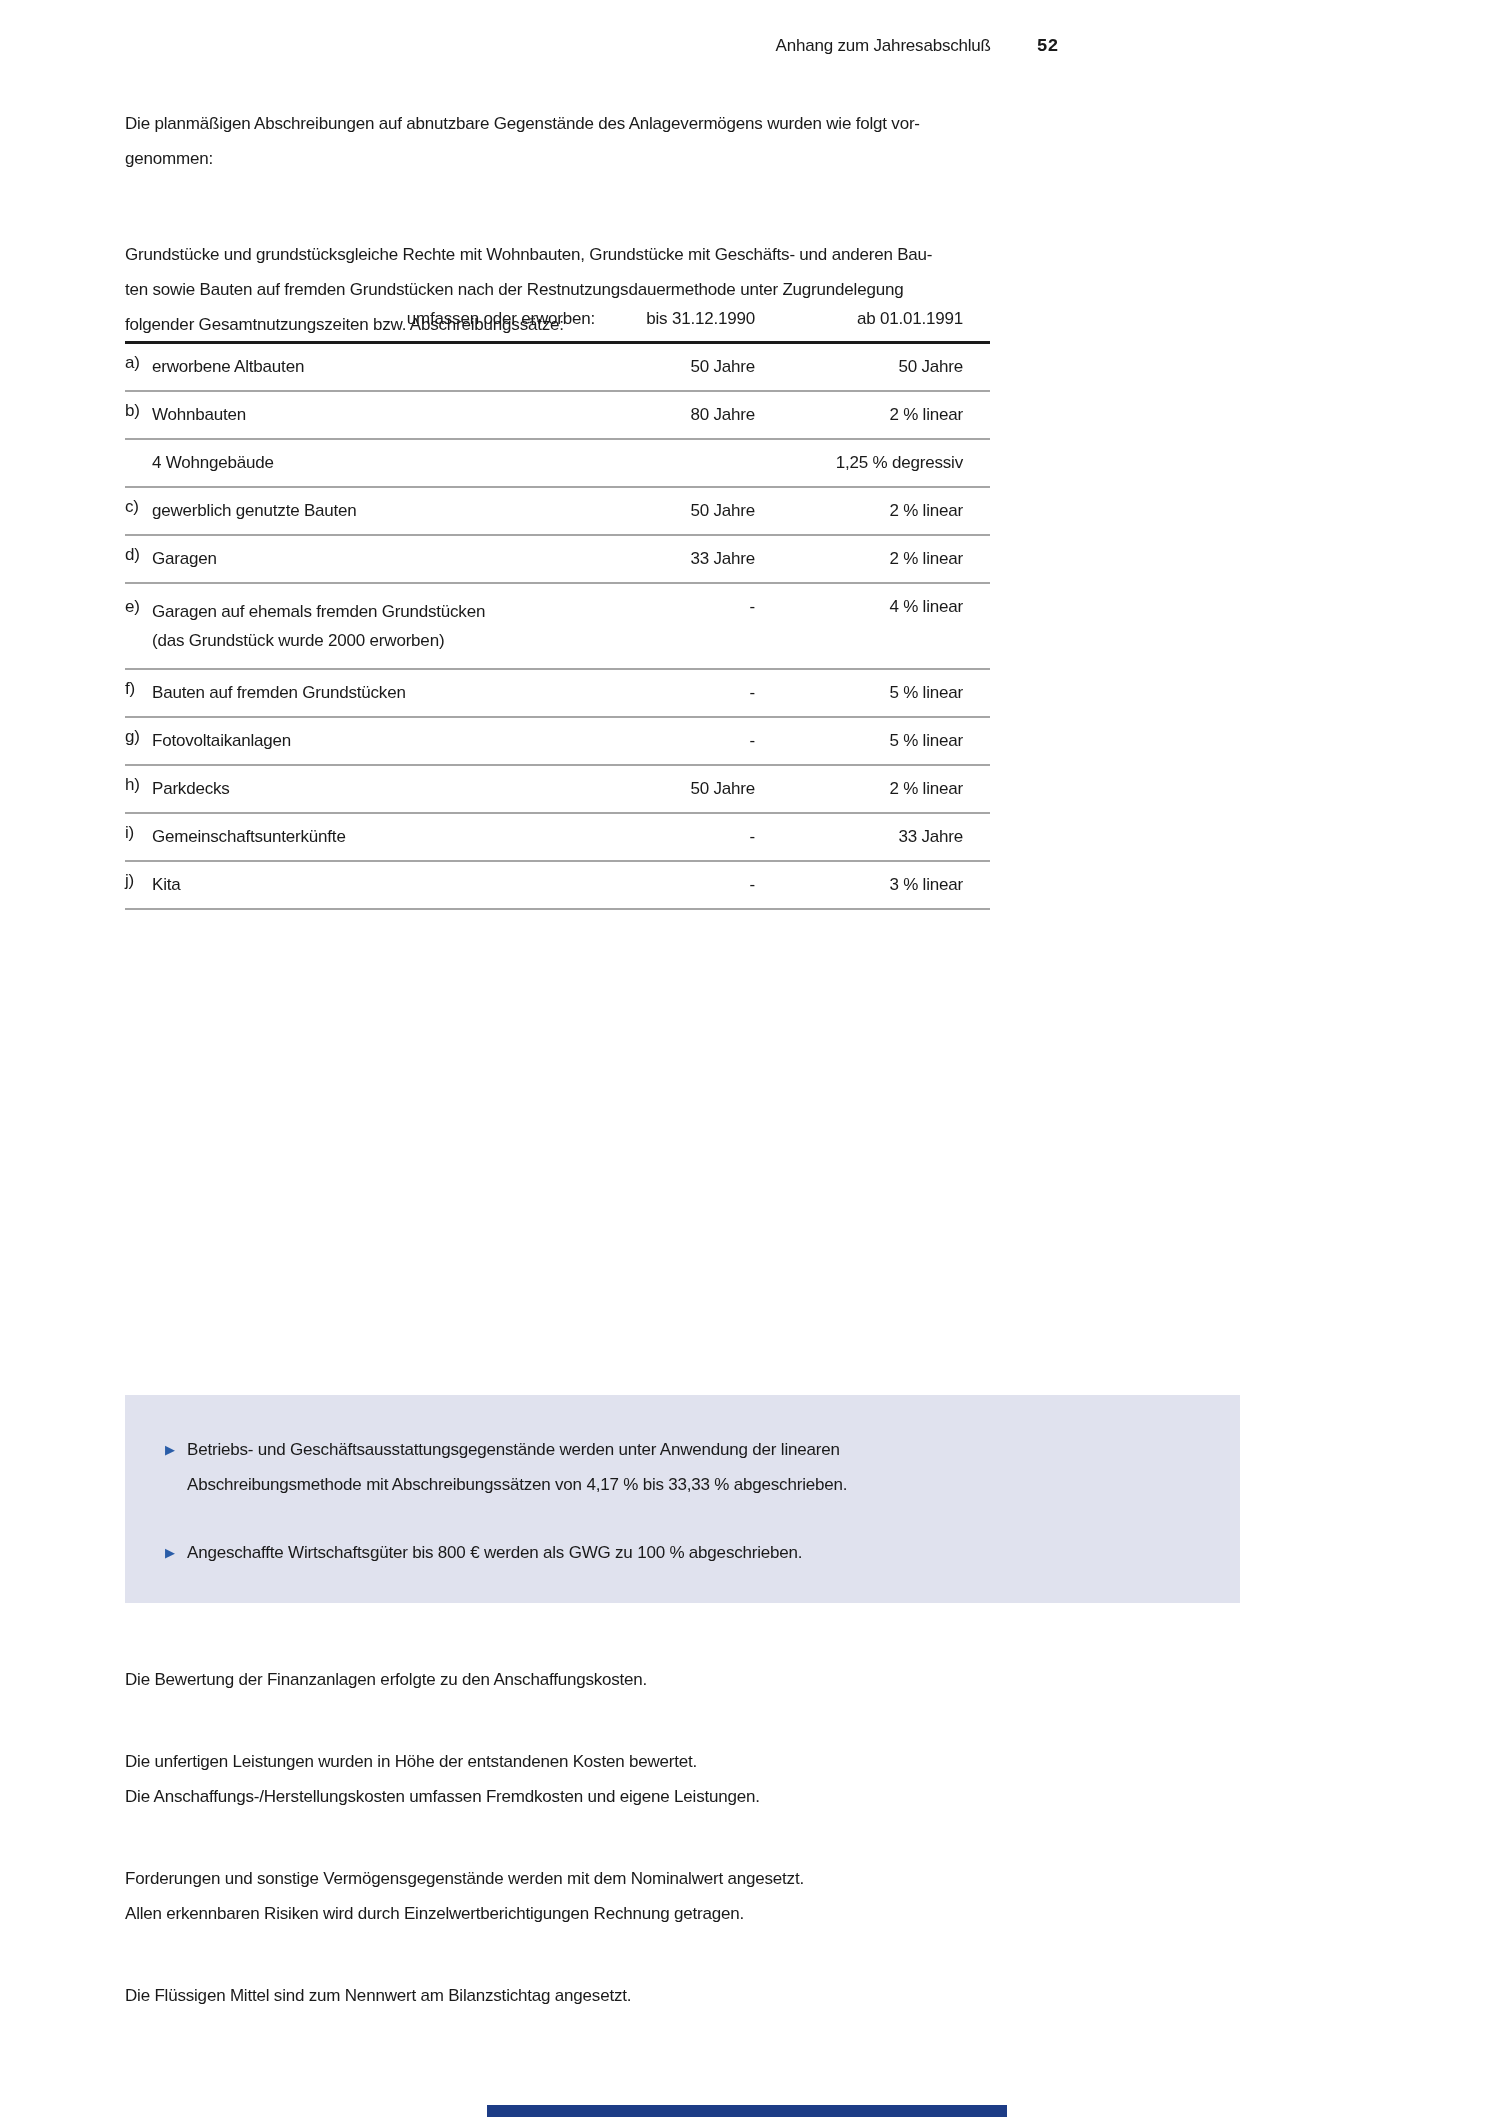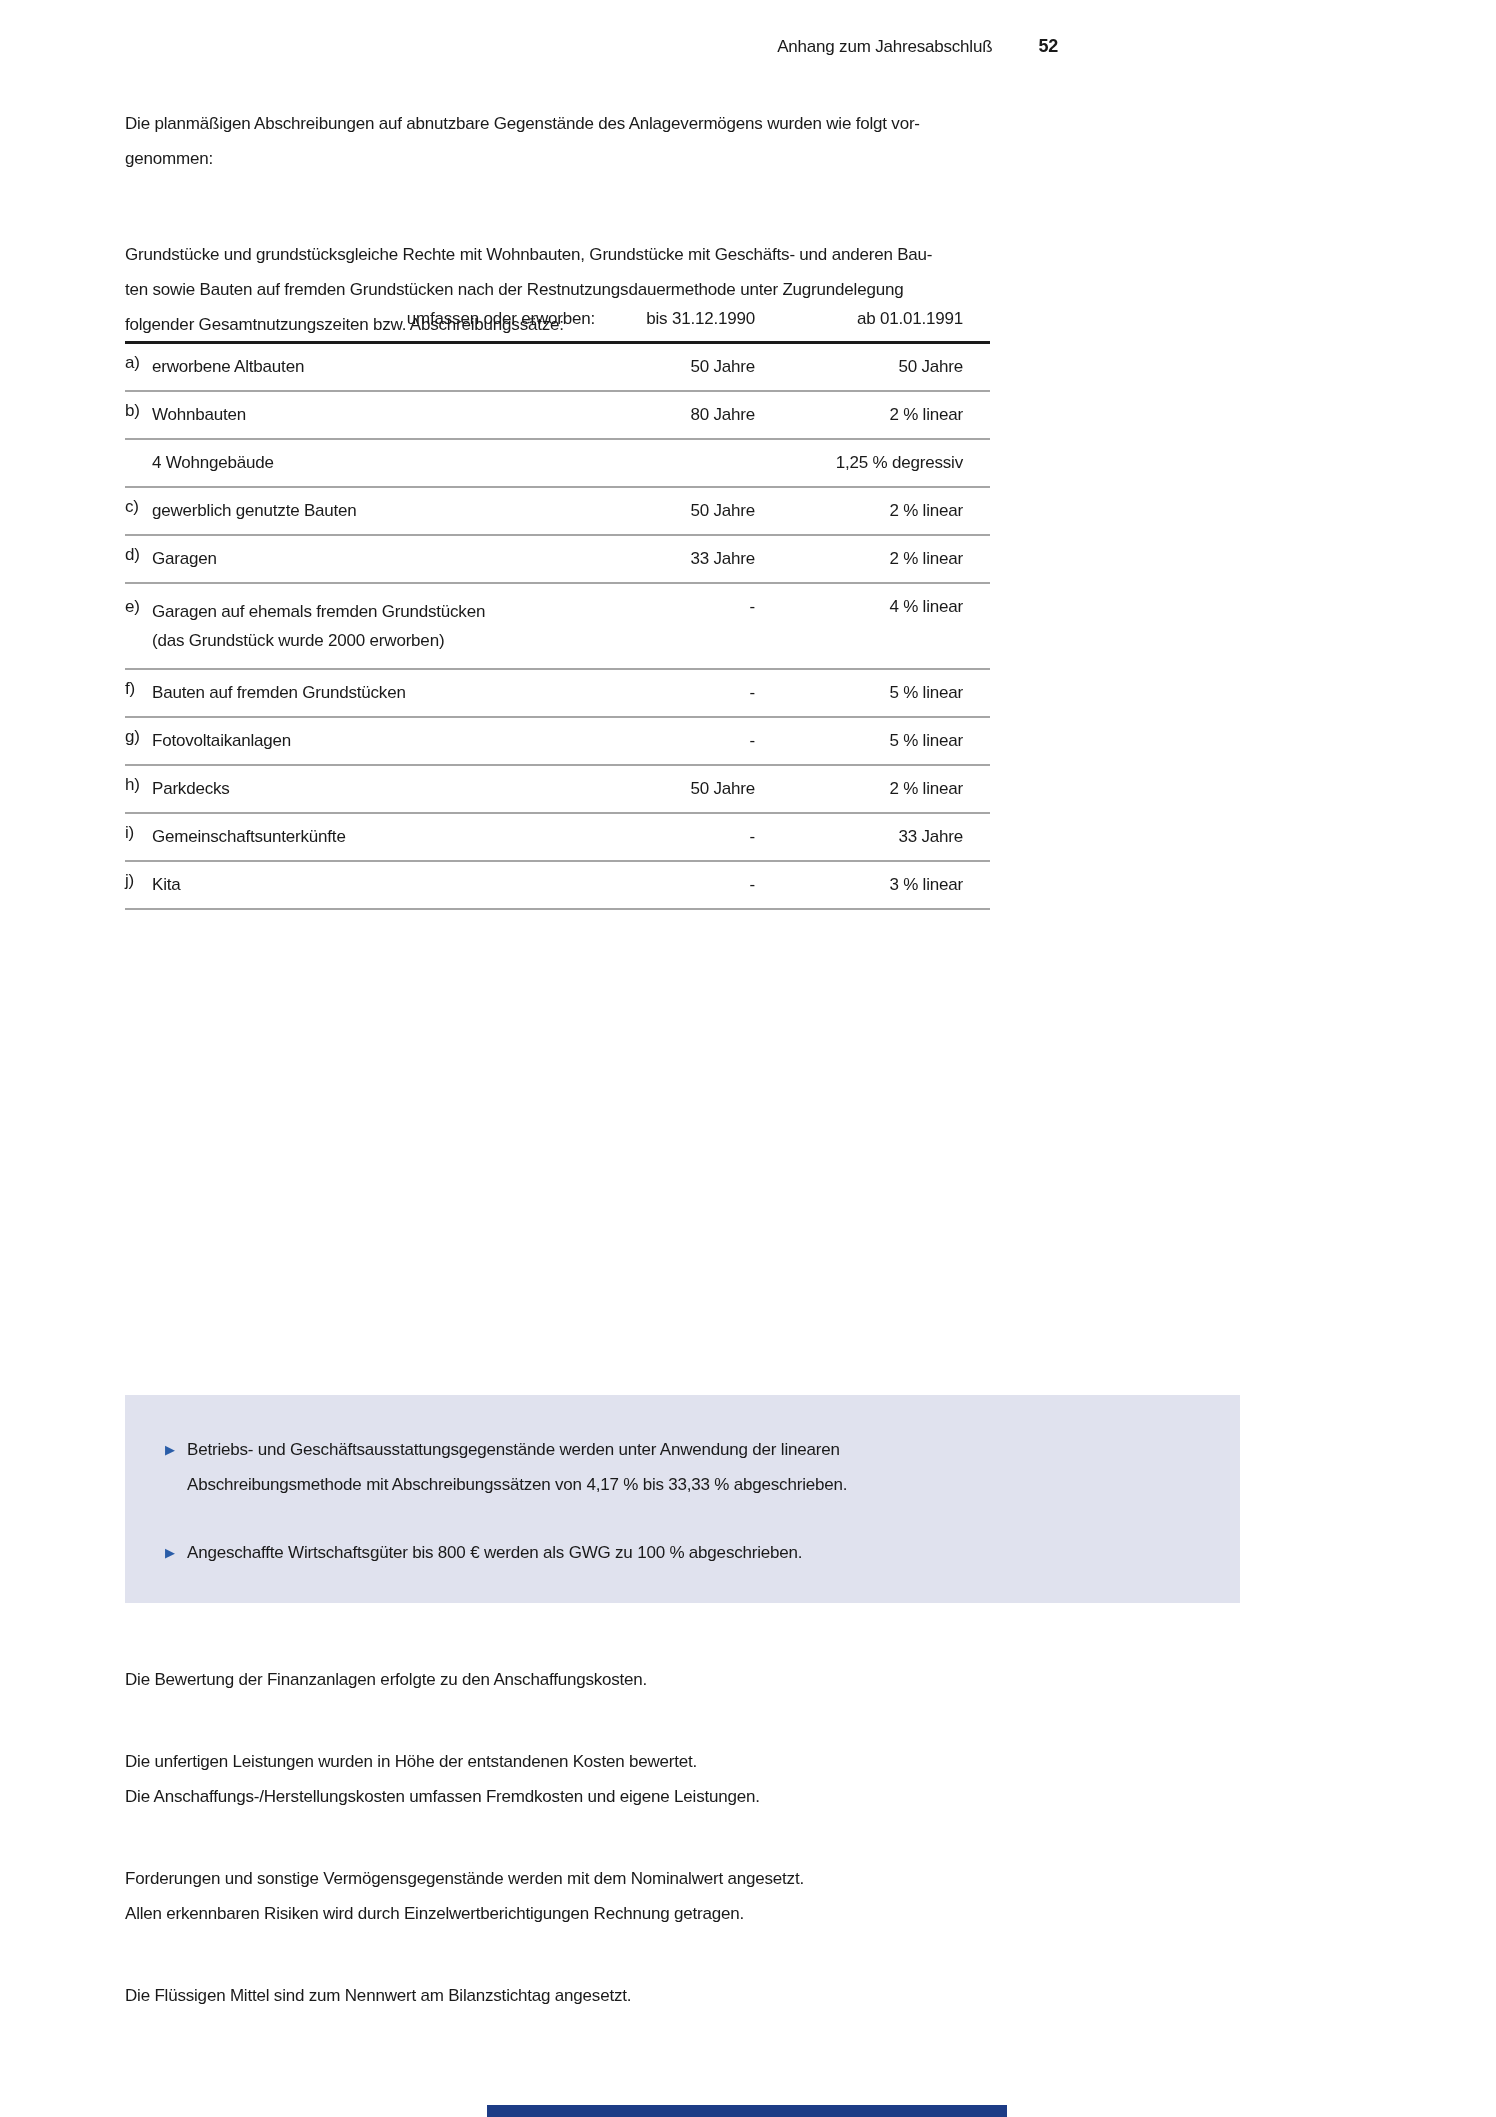--- a/index.html
+++ b/index.html
@@ -17,21 +17,21 @@
     --rule-gray: #a6a6a6;
     --rule-black: #1a1a1a;
   }
 
   
   .page-header {
     position: absolute; top: 36px; left: 0; width: 1058px;
     display: flex; justify-content: flex-end; align-items: center; gap: 46px;
     font-size: 17px;
   }
-  .page-header .pagenum { font-weight: bold; font-size: 18px; }
+  .page-header .pagenum { font-weight: bold; font-size: 18px; font-family: Liberation Mono, monospace; }
 
   
   .para {
     position: absolute; left: 125px; width: 880px;
     margin: 0; font-size: 17px; line-height: 35px;
     white-space: pre-line;
   }
   .pos-p1 { top: 106px; }
   .pos-p2 { top: 193px; margin-top: 44px; }
 

